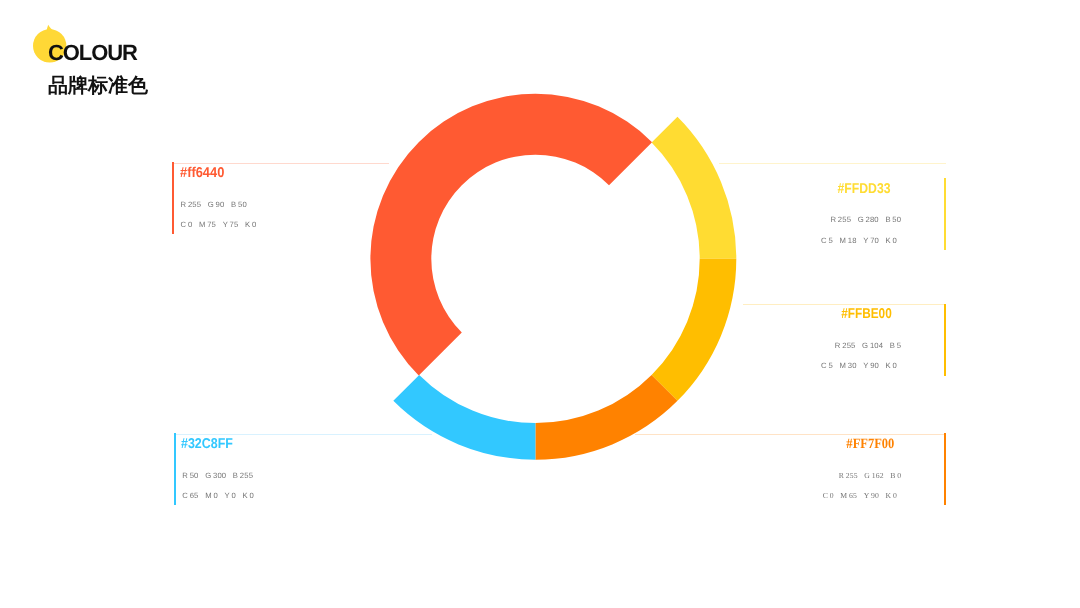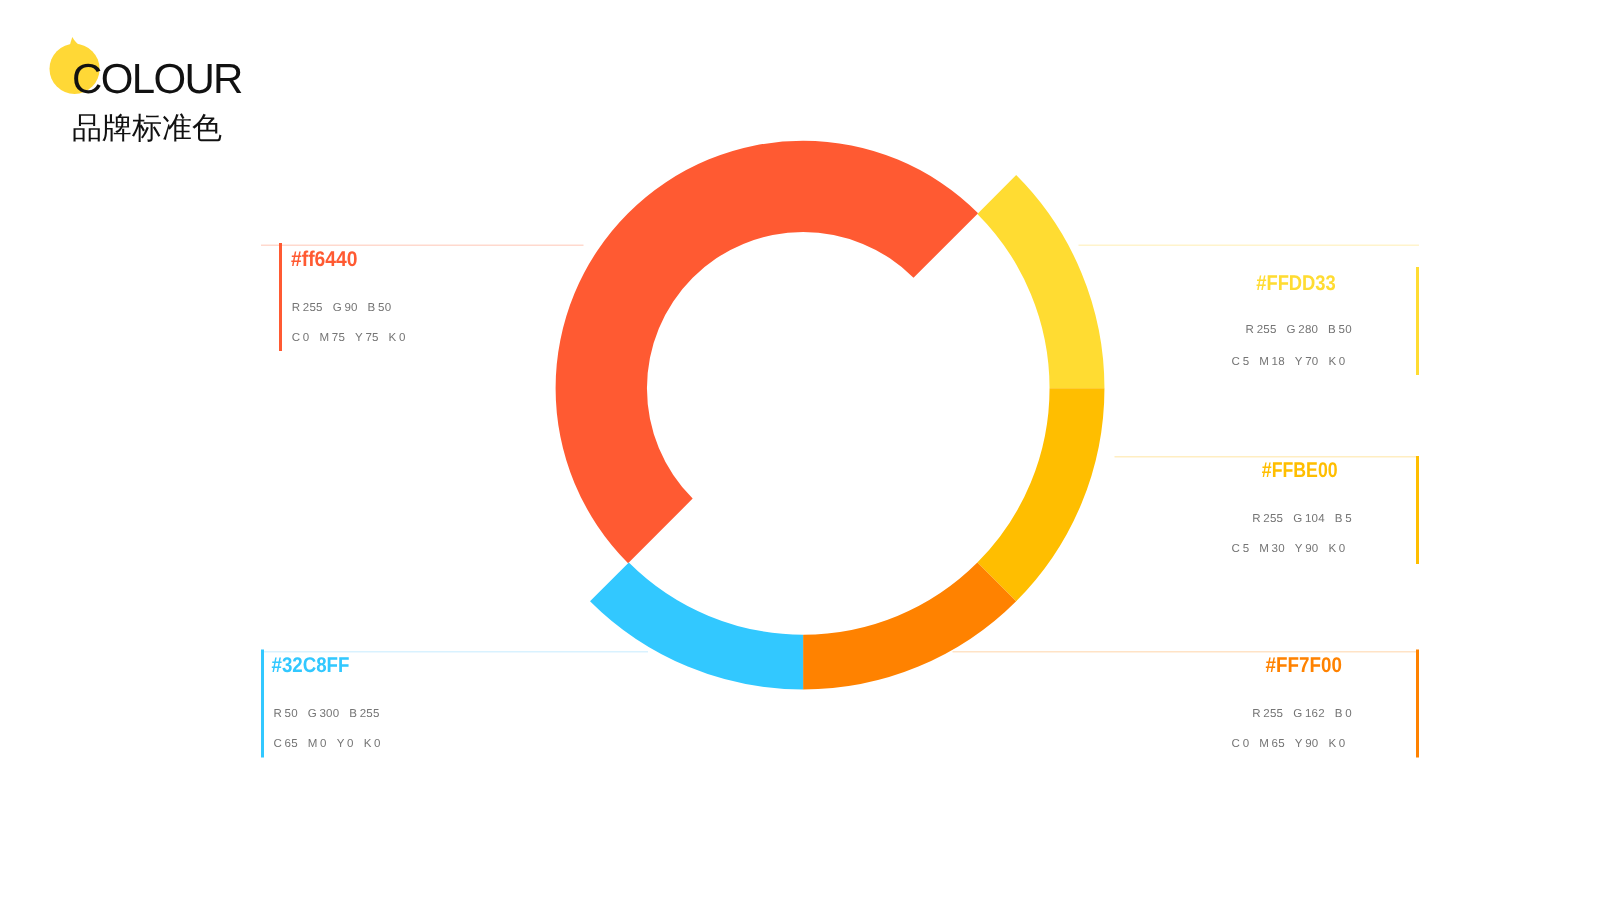--- a/index.html
+++ b/index.html
@@ -5,23 +5,23 @@
 <style>
   html,body{margin:0;padding:0;background:#fff;}
   body{width:1080px;height:608px;overflow:hidden;
        font-family:"Liberation Sans","DejaVu Sans",sans-serif;
        -webkit-font-smoothing:antialiased;text-rendering:geometricPrecision;}
   .slide{position:relative;width:1080px;height:608px;background:#ffffff;}
 
   
   .header{position:absolute;left:0;top:0;width:360px;height:110px;}
   .blob{position:absolute;left:30px;top:20px;width:44px;height:44px;}
-  .title-en{position:absolute;left:48px;top:45px;font-size:28px;font-weight:400;
+  .title-en{position:absolute;left:48px;top:45px;font-size:22px;font-weight:700;
             letter-spacing:-1.1px;line-height:15px;white-space:nowrap;}
-  .title-cn{position:absolute;left:48px;top:77px;font-size:20px;font-weight:400;
+  .title-cn{position:absolute;left:48px;top:77px;font-size:20px;font-weight:700;
             letter-spacing:0px;line-height:18px;white-space:nowrap;}
 
   
   .donut{position:absolute;left:0;top:0;width:1080px;height:608px;}
 
   
   .cline{position:absolute;height:1px;}
 
   
   .card{position:absolute;height:72px;}
@@ -70,21 +70,21 @@
   <svg class="donut" viewBox="0 0 1080 608">
     <g id="donutGroup">
         <path d="M 652.0726188957804 142.1273811042197 A 165 165 0 0 0 418.7273811042196 375.47261889578033 L 461.79018407848037 332.40981592151957 A 104.1 104.1 0 0 1 609.0098159215196 185.19018407848043 Z" fill="#FF5A32"></path>
         <path d="M 736.3 258.8 A 200.9 200.9 0 0 0 677.4577523403774 116.74224765962262 L 651.5776441489497 142.62235585105026 A 164.3 164.3 0 0 1 699.7 258.8 Z" fill="#FFDC32"></path>
         <path d="M 677.4577523403774 400.8577523403774 A 200.9 200.9 0 0 0 736.3 258.8 L 699.7 258.8 A 164.3 164.3 0 0 1 651.5776441489497 374.97764414894976 Z" fill="#FFBE00"></path>
         <path d="M 535.4 459.70000000000005 A 200.9 200.9 0 0 0 677.4577523403774 400.8577523403774 L 651.5776441489497 374.97764414894976 A 164.3 164.3 0 0 1 535.4 423.1 Z" fill="#FF8200"></path>
         <path d="M 393.34224765962256 400.85775234037743 A 200.9 200.9 0 0 0 535.4 459.70000000000005 L 535.4 423.1 A 164.3 164.3 0 0 1 419.2223558510502 374.9776441489498 Z" fill="#32C8FF"></path>
       </g>
   </svg>
 
-  <div class="card left" style="left:186px;top:162.4px;width:230px;">
+  <div class="card left" style="left:172px;top:162.4px;width:230px;">
     <div class="bar" style="background-color: rgb(255, 90, 50);"></div>
     <div class="hex" style="top: 5.8px; transform: scaleX(0.906); color: rgb(255, 90, 50);">#ff6440</div>
     <div class="vals rgb" style="top:39.2px;">
         <span class="grp">
           <span>R</span>
           <span>255</span>
         </span>
         <span class="grp">
           <span>G</span>
           <span>90</span>
@@ -218,21 +218,21 @@
           <span>Y</span>
           <span>0</span>
         </span>
         <span class="grp">
           <span>K</span>
           <span>0</span>
         </span>
       </div>
   </div>
 
-  <div class="card right" style="left:716.3px;top:432.8px;width:230px;">
+  <div class="card right" style="left:716.3px;top:432.8px;width:230px;font-family:Liberation Serif, serif;">
     <div class="bar" style="background-color: rgb(255, 130, 0);"></div>
     <div class="hex" style="top: 6.4px; right: 51.8px; transform: scaleX(0.883); color: rgb(255, 130, 0);">#FF7F00</div>
     <div class="vals rgb" style="top:40.2px;">
         <span class="grp">
           <span>R</span>
           <span>255</span>
         </span>
         <span class="grp">
           <span>G</span>
           <span>162</span>

